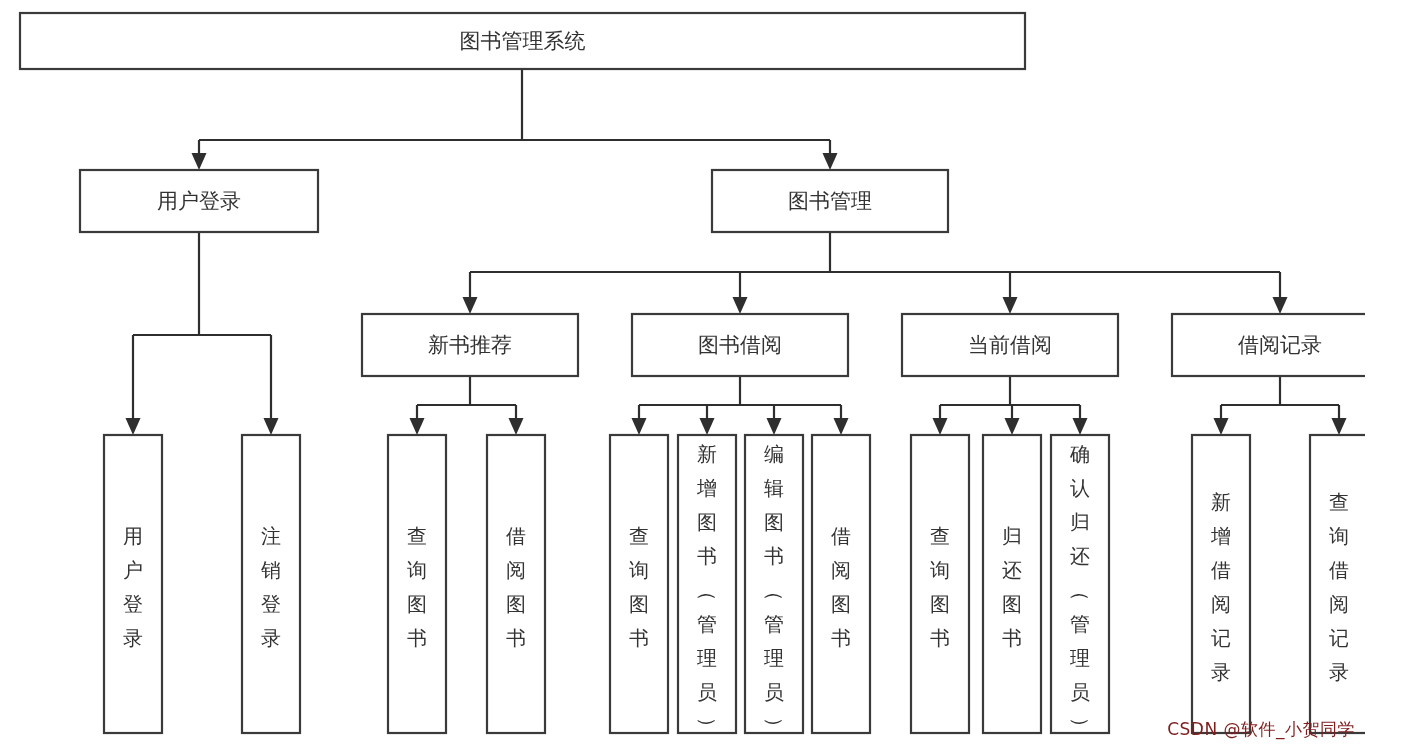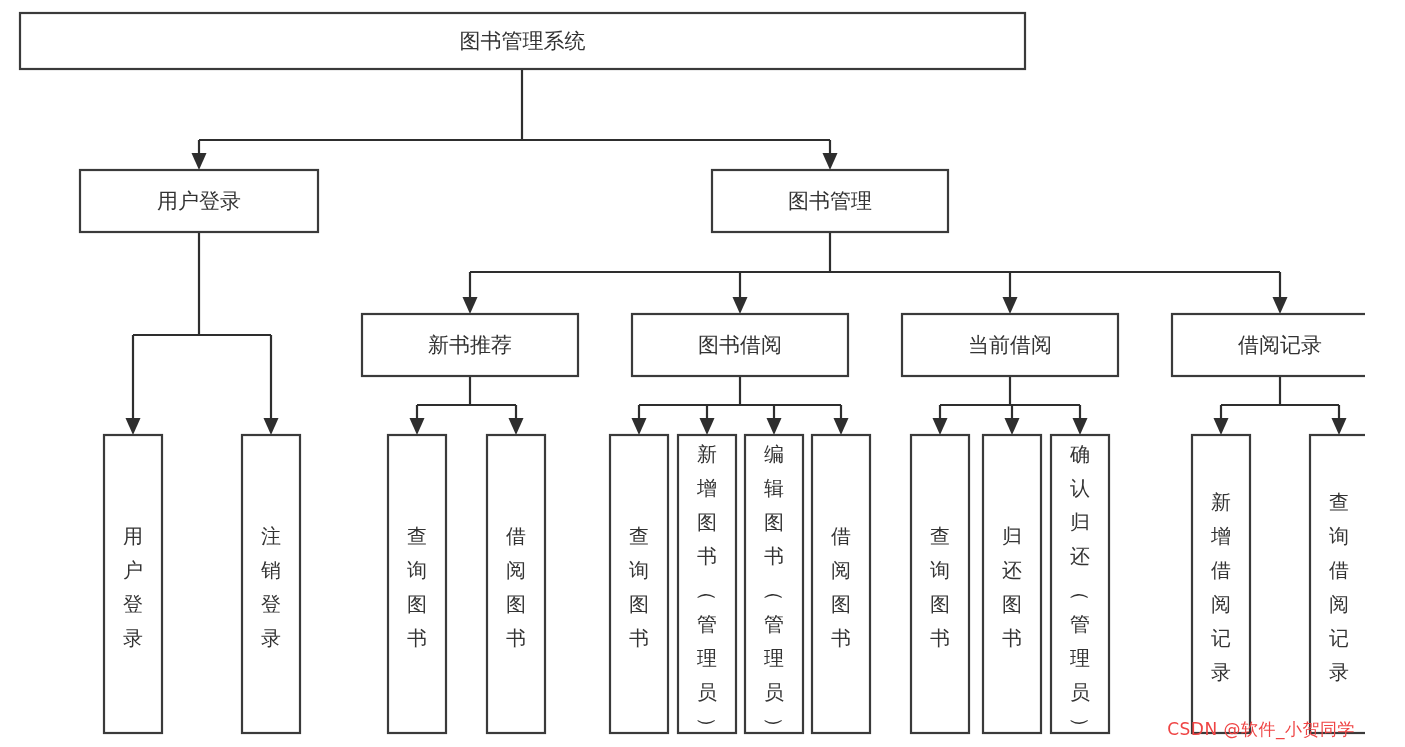--- a/index.html
+++ b/index.html
@@ -55,21 +55,21 @@
   .arrow-head {
     fill: #2e2e2e;
     stroke: none;
   }
   .watermark {
     position: absolute;
     right: 10px;
     bottom: 6px;
     font-family: "DejaVu Sans", "Liberation Sans", sans-serif;
     font-size: 17px;
-    color: #ef4444;
+    color: #7f1d1d;
     white-space: nowrap;
     letter-spacing: 0.5px;
     user-select: none;
   }
 </style>
 </head>
 <body>
 
 <div id="diagram-root">
 

